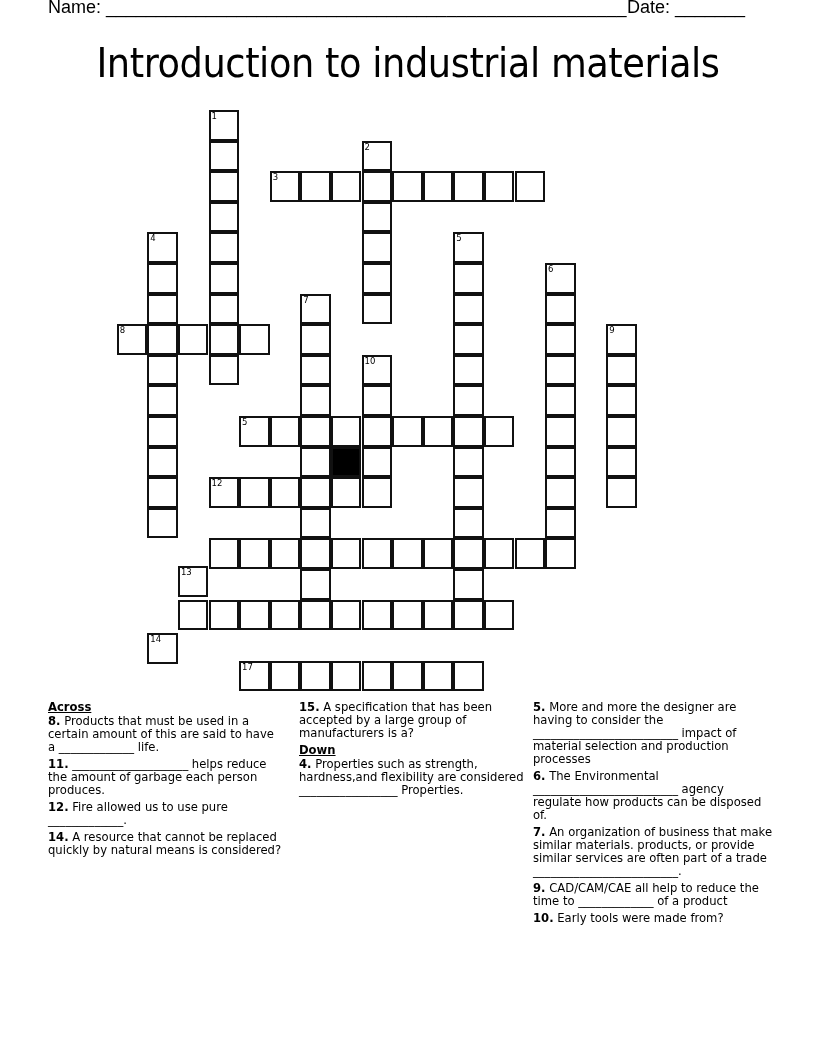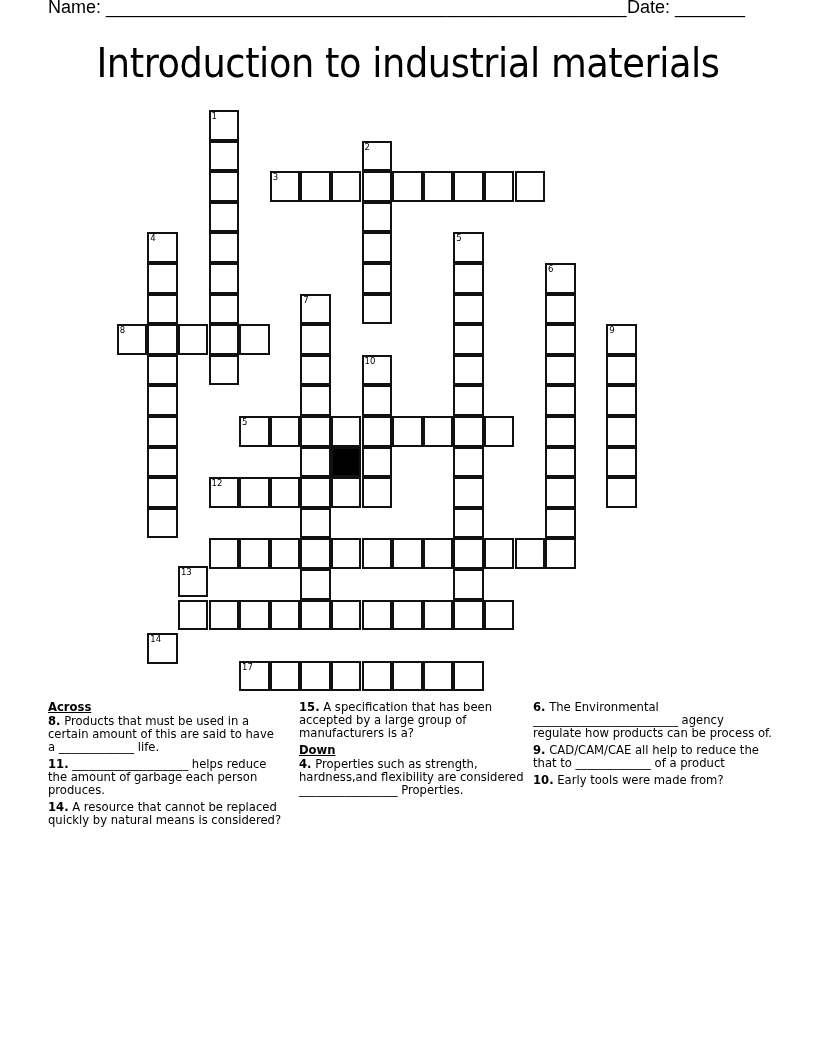--- a/index.html
+++ b/index.html
@@ -173,26 +173,29 @@
     <div class="cell" style="left: 392.1px; top: 660.8px;"></div>
     <div class="cell" style="left: 422.7px; top: 660.8px;"></div>
     <div class="cell" style="left: 453.3px; top: 660.8px;"></div>
     <div class="cell black" style="left: 330.9px; top: 446.6px;"></div>
   </div>
 
 <div class="cluecol" style="left:48px; width:235px;">
   <span class="head">Across</span>
   <span class="clue"><b>8.</b> <span>Products that must be used in a certain amount of this are said to have a _____________ life.</span></span>
   <span class="clue"><b>11.</b> <span>____________________ helps reduce the amount of garbage each person produces.</span></span>
+  <span class="clue"><b>12.</b> <span>Fire allowed us to use pure _____________.</span></span>
   <span class="clue"><b>14.</b> <span>A resource that cannot be replaced quickly by natural means is considered?</span></span>
 </div>
 
 <div class="cluecol" style="left:291px; width:225px;margin-left:8px;">
   <span class="clue"><b>15.</b> <span>A specification that has been accepted by a large group of manufacturers is a?</span></span>
   <span class="head">Down</span>
   <span class="clue"><b>4.</b> <span>Properties such as strength, hardness,and flexibility are considered _________________ Properties.</span></span>
 </div>
 
 <div class="cluecol" style="left:533px; width:240px;">
-  <span class="clue"><b>6.</b> <span>The Environmental _________________________ agency regulate how products can be process of.</span></span>
-  <span class="clue"><b>9.</b> <span>CAD/CAM/CAE all help to reduce the that to _____________ of a product</span></span>
+  <span class="clue"><b>5.</b> <span>More and more the designer are having to consider the _________________________ impact of material selection and production processes</span></span>
+  <span class="clue"><b>6.</b> <span>The Environmental _________________________ agency regulate how products can be disposed of.</span></span>
+  <span class="clue"><b>7.</b> <span>An organization of business that make similar materials. products, or provide similar services are often part of a trade _________________________.</span></span>
+  <span class="clue"><b>9.</b> <span>CAD/CAM/CAE all help to reduce the time to _____________ of a product</span></span>
   <span class="clue"><b>10.</b> <span>Early tools were made from?</span></span>
 </div>
 
 </body></html>

